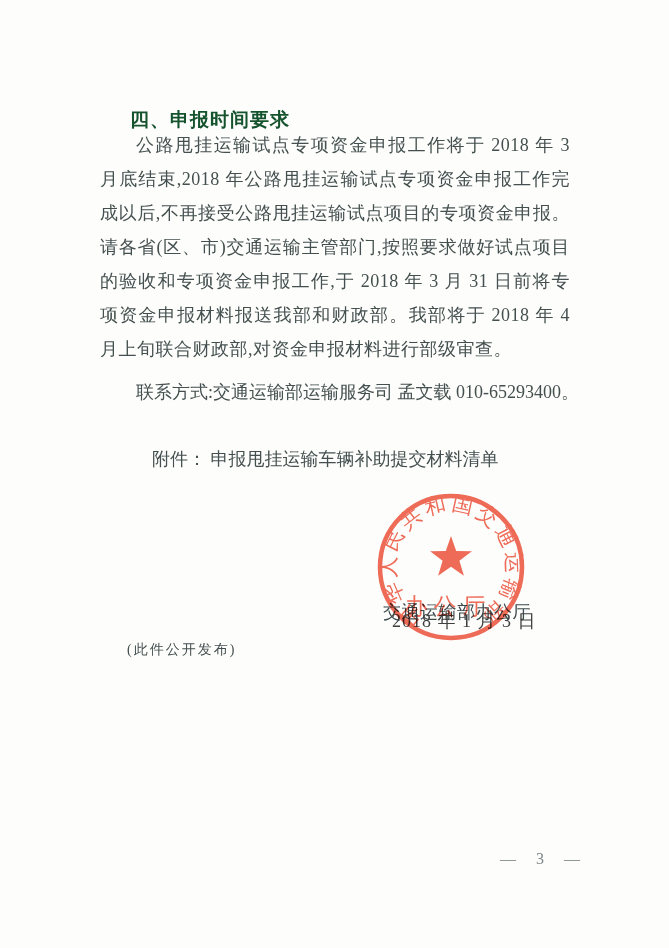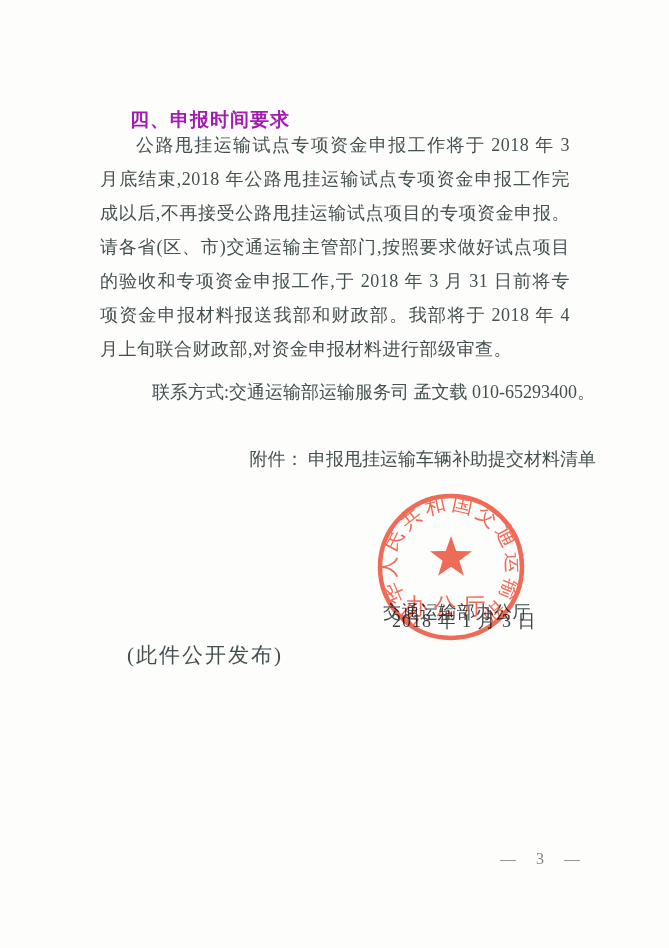--- a/index.html
+++ b/index.html
@@ -17,54 +17,53 @@
     color: #44504f;
   }
   .heading {
     position: absolute;
     left: 130px;
     top: 107px;
     font-family: "Liberation Sans", "DejaVu Sans", sans-serif;
     font-weight: bold;
     font-size: 19px;
     letter-spacing: 1px;
-    color: #a21caf;
+    color: #14532d;
     white-space: nowrap;
   }
   .para1 {
     position: absolute;
     left: 100px;
     top: 128px;
     width: 470px;
     font-size: 18px;
     line-height: 34px;
     text-align: justify;
     text-indent: 2em;
     letter-spacing: 0.5px;
   }
   .contact {
     position: absolute;
-    left: 116px;
+    left: 100px;
     top: 379px;
     width: 500px;
     font-size: 18px;
     line-height: 26px;
     text-indent: 2em;
     white-space: nowrap;
   }
   .attachment {
     position: absolute;
-    left: 96px;
+    left: 116px;
     top: 446px;
     width: 500px;
     font-size: 18px;
     line-height: 26px;
     text-indent: 2em;
     white-space: nowrap;
-    text-align: right;
   }
   .signature {
     position: absolute;
     left: 383px;
     top: 600px;
     font-size: 18px;
     letter-spacing: 0.5px;
     color: #3e4b4c;
     white-space: nowrap;
   }
@@ -74,21 +73,21 @@
     top: 609px;
     font-size: 18px;
     letter-spacing: 1px;
     color: #404040;
     white-space: nowrap;
   }
   .public-note {
     position: absolute;
     left: 127px;
     top: 641px;
-    font-size: 21px;
+    font-size: 14px;
     letter-spacing: 2px;
     color: #44504f;
     white-space: nowrap;
   }
   .footer-page {
     position: absolute;
     left: 500px;
     top: 850px;
     font-size: 16px;
     letter-spacing: 8px;

